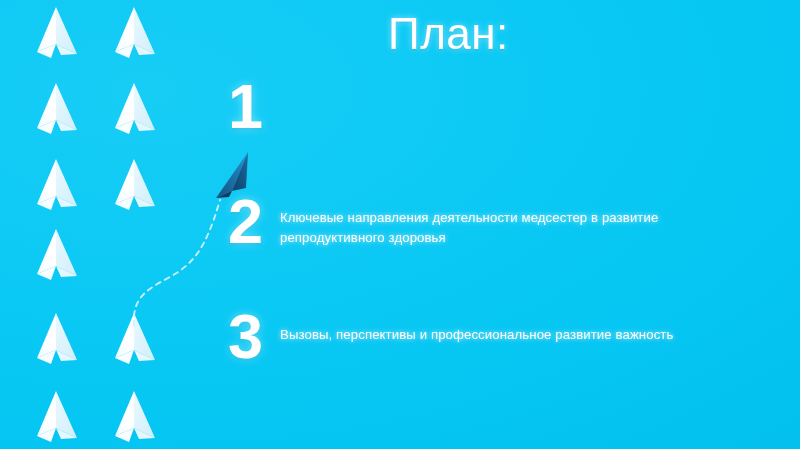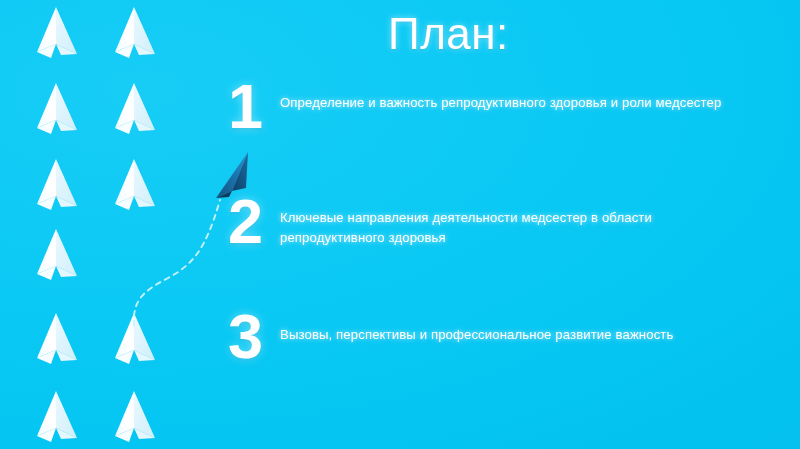--- a/index.html
+++ b/index.html
@@ -341,26 +341,25 @@
       <path d="M6,48 L22,41 L19,47 Z" fill="#0b3a60"></path>
     </svg>
   </div>
 
   <div id="slide-title">План:</div>
 
   <div id="plan-list">
 
     <div class="plan-item item-1">
       <div class="plan-num">1</div>
-      <div class="plan-text">Определение и важность репродуктивного здоровья и роли медсестер</div>
     </div>
 
     <div class="plan-item item-2">
       <div class="plan-num">2</div>
-      <div class="plan-text">Ключевые направления деятельности медсестер в области репродуктивного здоровья</div>
+      <div class="plan-text">Ключевые направления деятельности медсестер в развитие репродуктивного здоровья</div>
     </div>
 
     <div class="plan-item item-3">
       <div class="plan-num">3</div>
       <div class="plan-text">Вызовы, перспективы и профессиональное развитие важность</div>
     </div>
 
   </div>
 </div>
 

